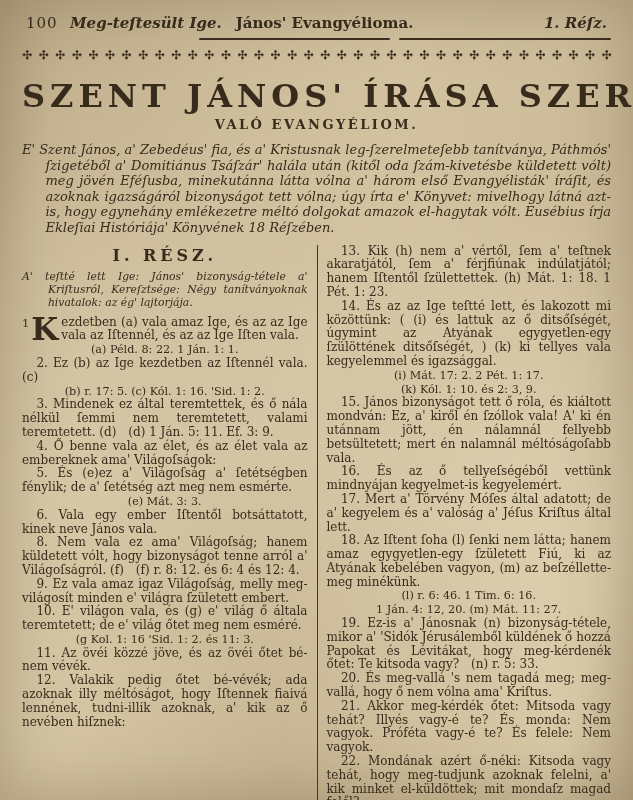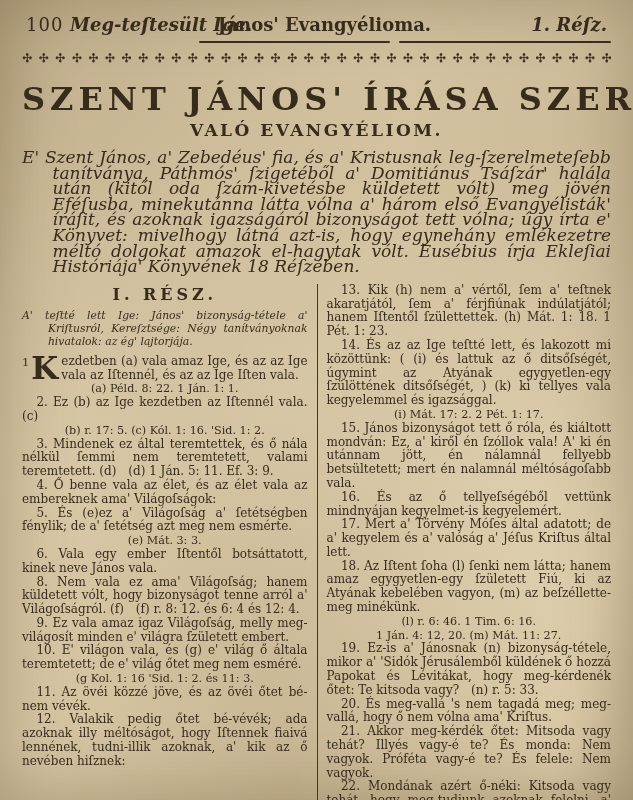--- a/index.html
+++ b/index.html
@@ -13,42 +13,42 @@
     background-image:
       radial-gradient(ellipse at 12% 6%, rgba(115,90,55,0.20), transparent 42%),
       radial-gradient(ellipse at 92% 16%, rgba(130,105,70,0.13), transparent 45%),
       radial-gradient(ellipse at 45% 97%, rgba(120,95,60,0.16), transparent 55%),
       radial-gradient(ellipse at 75% 60%, rgba(236,226,198,0.28), transparent 42%),
       radial-gradient(ellipse at 30% 45%, rgba(233,223,196,0.20), transparent 40%),
       linear-gradient(105deg, rgba(105,84,52,0.14), rgba(0,0,0,0) 10%, rgba(0,0,0,0) 90%, rgba(105,84,52,0.16));
     box-shadow:inset 0 0 70px rgba(88,68,38,0.38);
   }
   
-  .header{position:relative;display:flex;align-items:baseline;font-size:18px;padding:2px 4px 6px 4px;}
+  .header{position:relative;display:flex;align-items:baseline;font-size:15px;padding:2px 4px 6px 4px;}
   .pnum{width:44px;letter-spacing:1px;}
   .run-left{font-style:italic;font-weight:700;margin-right:auto;}
   .run-center{font-weight:700;position:absolute;left:16px;right:0;text-align:center;pointer-events:none;}
   .run-right{font-style:italic;font-weight:700;}
   .header-rules{position:relative;height:3px;}
   .header-rules .seg{position:absolute;top:0;height:2.4px;background:#3a2d1d;border-radius:1px;}
   .seg1{left:30%;width:32.5%;}
   .seg2{left:64%;width:36%;}
   
   .ornament{
     margin-top:7px;text-align:center;white-space:nowrap;overflow:hidden;
     font-family:"DejaVu Sans",sans-serif;font-size:12px;letter-spacing:6.5px;
     color:#3a2d1d;text-shadow:0 1px 0 rgba(58,45,29,0.25);
   }
   
   .title1{margin:15px 0 2px 0;text-align:left;font-size:32px;font-weight:700;
     letter-spacing:5px;white-space:nowrap;}
-  .title2{margin:1px 0 10px 0;text-align:center;font-size:17px;font-weight:600;letter-spacing:2.5px;}
+  .title2{margin:1px 0 10px 0;text-align:center;font-size:13px;font-weight:600;letter-spacing:2.5px;}
   
   .intro{
-    margin:0;font-style:italic;font-size:17px;line-height:15.6px;text-align:justify;
+    margin:0;font-style:italic;font-size:13px;line-height:15.6px;text-align:justify;
     padding-left:1.8em;text-indent:-1.8em;
   }
   
   .columns{display:flex;margin-top:9px;align-items:flex-start;}
   .col{width:50%;box-sizing:border-box;}
   .col-left{padding-right:9px;}
   .col-right{padding-left:9px;border-left:1.4px solid #463723;}
   .resz{margin:1px 0 5px 0;text-align:center;font-size:16px;font-weight:700;letter-spacing:4px;}
   .summary{
     margin:0 0 7px 0;font-style:italic;font-size:10.8px;line-height:13px;text-align:justify;
@@ -116,20 +116,21 @@
 
       <p class="verse">11. Az övéi közzé jöve, és az övéi őtet bé-nem vévék.</p>
       <p class="verse">12. Valakik pedig őtet bé-vévék; ada azoknak illy méltóságot, hogy Iſtennek fiaivá lennének, tudni-illik azoknak, a' kik az ő nevében hiſznek:</p>
     </div>
 
     <div class="col col-right">
       <p class="verse">13. Kik (h) nem a' vértől, ſem a' teſtnek akaratjától, ſem a' férjfiúnak indúlatjától; hanem Iſtentől ſzülettettek. (h) Mát. 1: 18. 1 Pét. 1: 23.</p>
 
       <p class="verse">14. És az az Ige teſtté lett, és lakozott mi közöttünk: ( (i) és lattuk az ő ditsőſségét, úgymint az Atyának egygyetlen-egy ſzülöttének ditsőſségét, ) (k) ki tellyes vala kegyelemmel és igazsággal.</p>
       <p class="ref">(i) Mát. 17: 2.  2 Pét. 1: 17.</p>
+      <p class="ref">(k) Kól. 1: 10.  és 2: 3, 9.</p>
 
       <p class="verse">15. János bizonyságot tett ő róla, és kiáltott mondván: Ez, a' kiről én ſzóllok vala! A' ki én utánnam jött, én nálamnál fellyebb betsültetett; mert én nalamnál méltóságoſabb vala.</p>
       <p class="verse">16. És az ő tellyeſségéből vettünk mindnyájan kegyelmet-is kegyelemért.</p>
       <p class="verse">17. Mert a' Törvény Móſes által adatott; de a' kegyelem és a' valóság a' Jéſus Kriſtus által lett.</p>
 
       <p class="verse">18. Az Iſtent ſoha (l) ſenki nem látta; hanem amaz egygyetlen-egy ſzületett Fiú, ki az Atyának kebelében vagyon, (m) az beſzéllette-meg minékünk.</p>
       <p class="ref">(l) r. 6: 46.  1 Tim. 6: 16.</p>
       <p class="ref">1 Ján. 4: 12, 20.  (m) Mát. 11: 27.</p>
 
       <p class="verse">19. Ez-is a' Jánosnak (n) bizonyság-tétele, mikor a' 'Sidók Jérusálemből küldének ő hozzá Papokat és Lévitákat, hogy meg-kérdenék őtet: Te kitsoda vagy? (n) r. 5: 33.</p>

